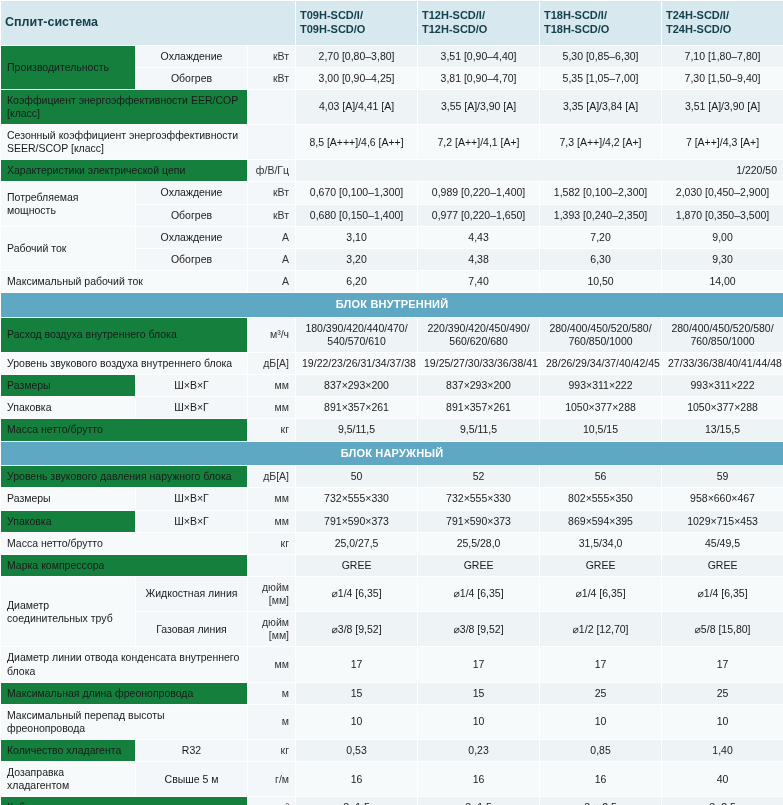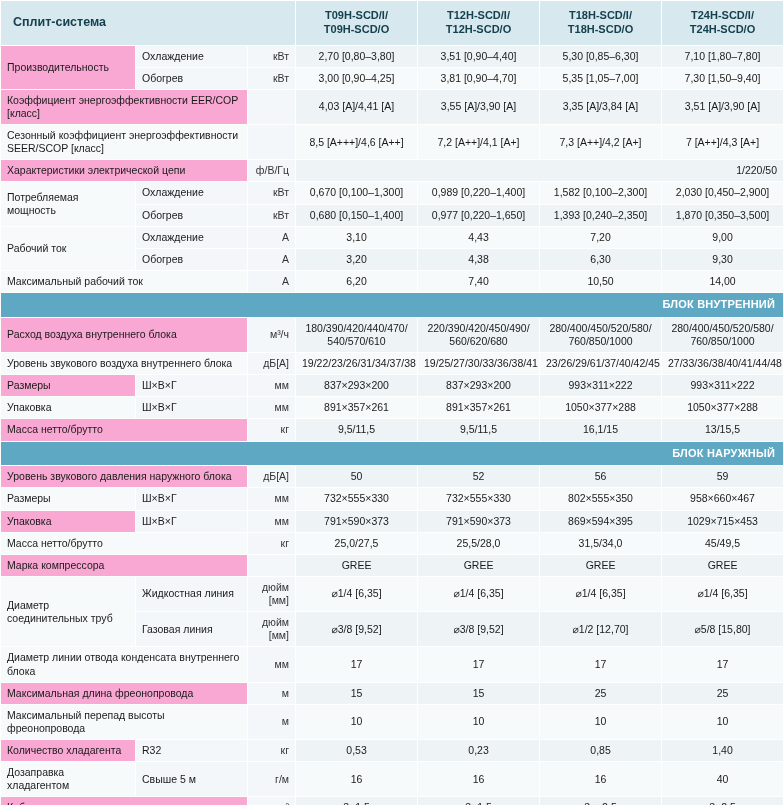--- a/index.html
+++ b/index.html
@@ -30,56 +30,55 @@
   col.c-sub    { width: 112px; }
   col.c-unit   { width: 48px; }
   col.c-model  { width: 122px; }
 
   
   tr.head td {
     background: #d8e8ef;
     font-weight: bold;
     color: #15414f;
     font-size: 11px;
-    text-align: center;
     padding: 8px 4px;
   }
   tr.head td.title {
     text-align: left;
     font-size: 12.5px;
-    padding-left: 12px;
+    padding-left: 4px;
   }
   
   td.lbl {
-    background: #f9a8d4;
+    background: #15803d;
     text-align: left;
   }
   td.lbl2 {
     background: #f4f7f9;
-    text-align: left;
+    text-align: center;
   }
   td.unit {
     background: #f4f7f9;
     text-align: right;
     color: #333;
   }
   td.val {
     background: #eef3f6;
     text-align: center;
   }
   
   tr.alt td.lbl, tr.alt td.val { background: #f7fafb; }
 
   
   tr.section td {
     background: #5fa8c4;
     color: #ffffff;
     font-weight: bold;
     font-size: 11px;
-    text-align: right;
+    text-align: center;
     padding: 5px 8px;
     letter-spacing: .2px;
   }
   td.span-all { text-align: right; }
 </style>
 </head>
 <body>
 
 <table class="spec">
   <colgroup>
@@ -188,21 +187,21 @@
         <td class="val">180/390/420/440/470/<br>540/570/610</td>
         <td class="val">220/390/420/450/490/<br>560/620/680</td>
         <td class="val">280/400/450/520/580/<br>760/850/1000</td>
         <td class="val">280/400/450/520/580/<br>760/850/1000</td>
       </tr>
       <tr class="alt">
         <td class="lbl" colspan="2">Уровень звукового воздуха внутреннего блока</td>
         <td class="unit">дБ[A]</td>
         <td class="val">19/22/23/26/31/34/37/38</td>
         <td class="val">19/25/27/30/33/36/38/41</td>
-        <td class="val">23/26/29/61/37/40/42/45</td>
+        <td class="val">28/26/29/34/37/40/42/45</td>
         <td class="val">27/33/36/38/40/41/44/48</td>
       </tr>
       <tr>
         <td class="lbl">Размеры</td>
         <td class="lbl2">Ш×В×Г</td>
         <td class="unit">мм</td>
         <td class="val">837×293×200</td>
         <td class="val">837×293×200</td>
         <td class="val">993×311×222</td>
         <td class="val">993×311×222</td>
@@ -214,21 +213,21 @@
         <td class="val">891×357×261</td>
         <td class="val">891×357×261</td>
         <td class="val">1050×377×288</td>
         <td class="val">1050×377×288</td>
       </tr>
       <tr>
         <td class="lbl" colspan="2">Масса нетто/брутто</td>
         <td class="unit">кг</td>
         <td class="val">9,5/11,5</td>
         <td class="val">9,5/11,5</td>
-        <td class="val">16,1/15</td>
+        <td class="val">10,5/15</td>
         <td class="val">13/15,5</td>
       </tr>
       <tr class="section">
         <td colspan="7">БЛОК НАРУЖНЫЙ</td>
       </tr>
       <tr>
         <td class="lbl" colspan="2">Уровень звукового давления наружного блока</td>
         <td class="unit">дБ[A]</td>
         <td class="val">50</td>
         <td class="val">52</td>

